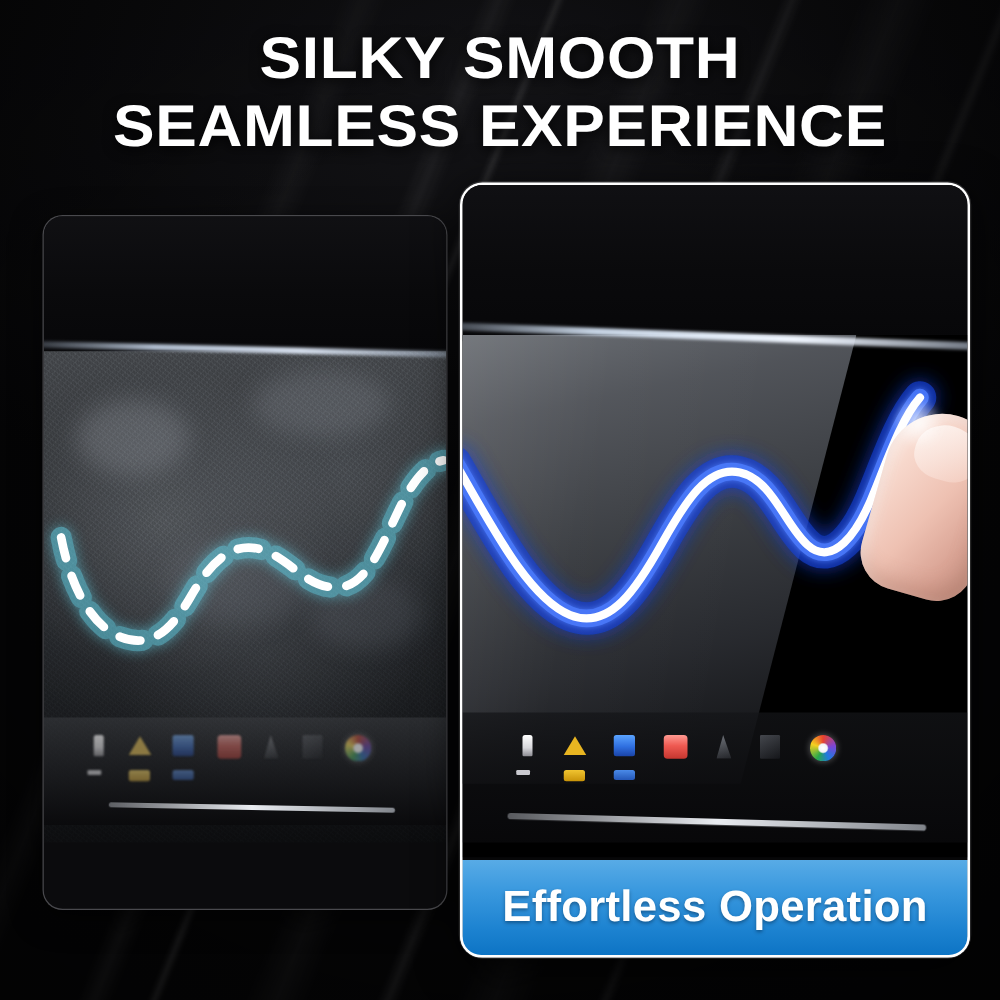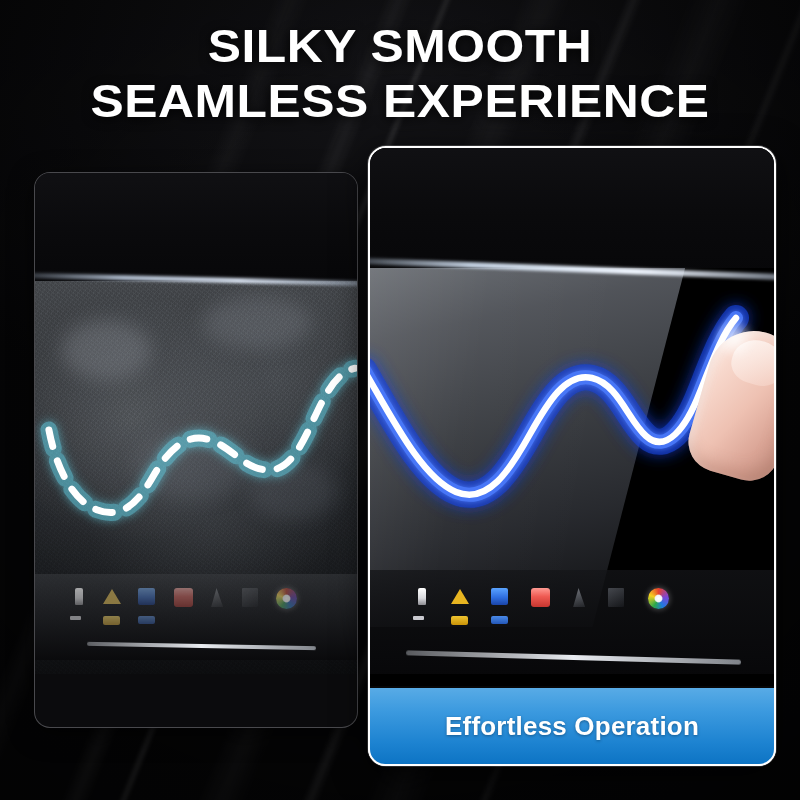--- a/index.html
+++ b/index.html
@@ -295,21 +295,21 @@
     text-shadow:0 1px 2px rgba(0,0,0,.30);
     z-index:14;
   }
   .caption-right{
     left:368px; top:688px;
     width:408px; height:78px;
     background:linear-gradient(180deg,#58abe6 0%,#3c9adf 30%,#1d83d1 72%,#0d74c4 100%);
     border-radius:0 0 17px 17px;
     border:2px solid #ffffff;
     border-top:none;
-    font-size:26px;
+    font-size:35px;
     letter-spacing:.2px;
     text-shadow:0 1px 3px rgba(0,30,60,.45);
     z-index:15;
   }
 </style>
 </head>
 <body>
 
 <div class="poster">
 

